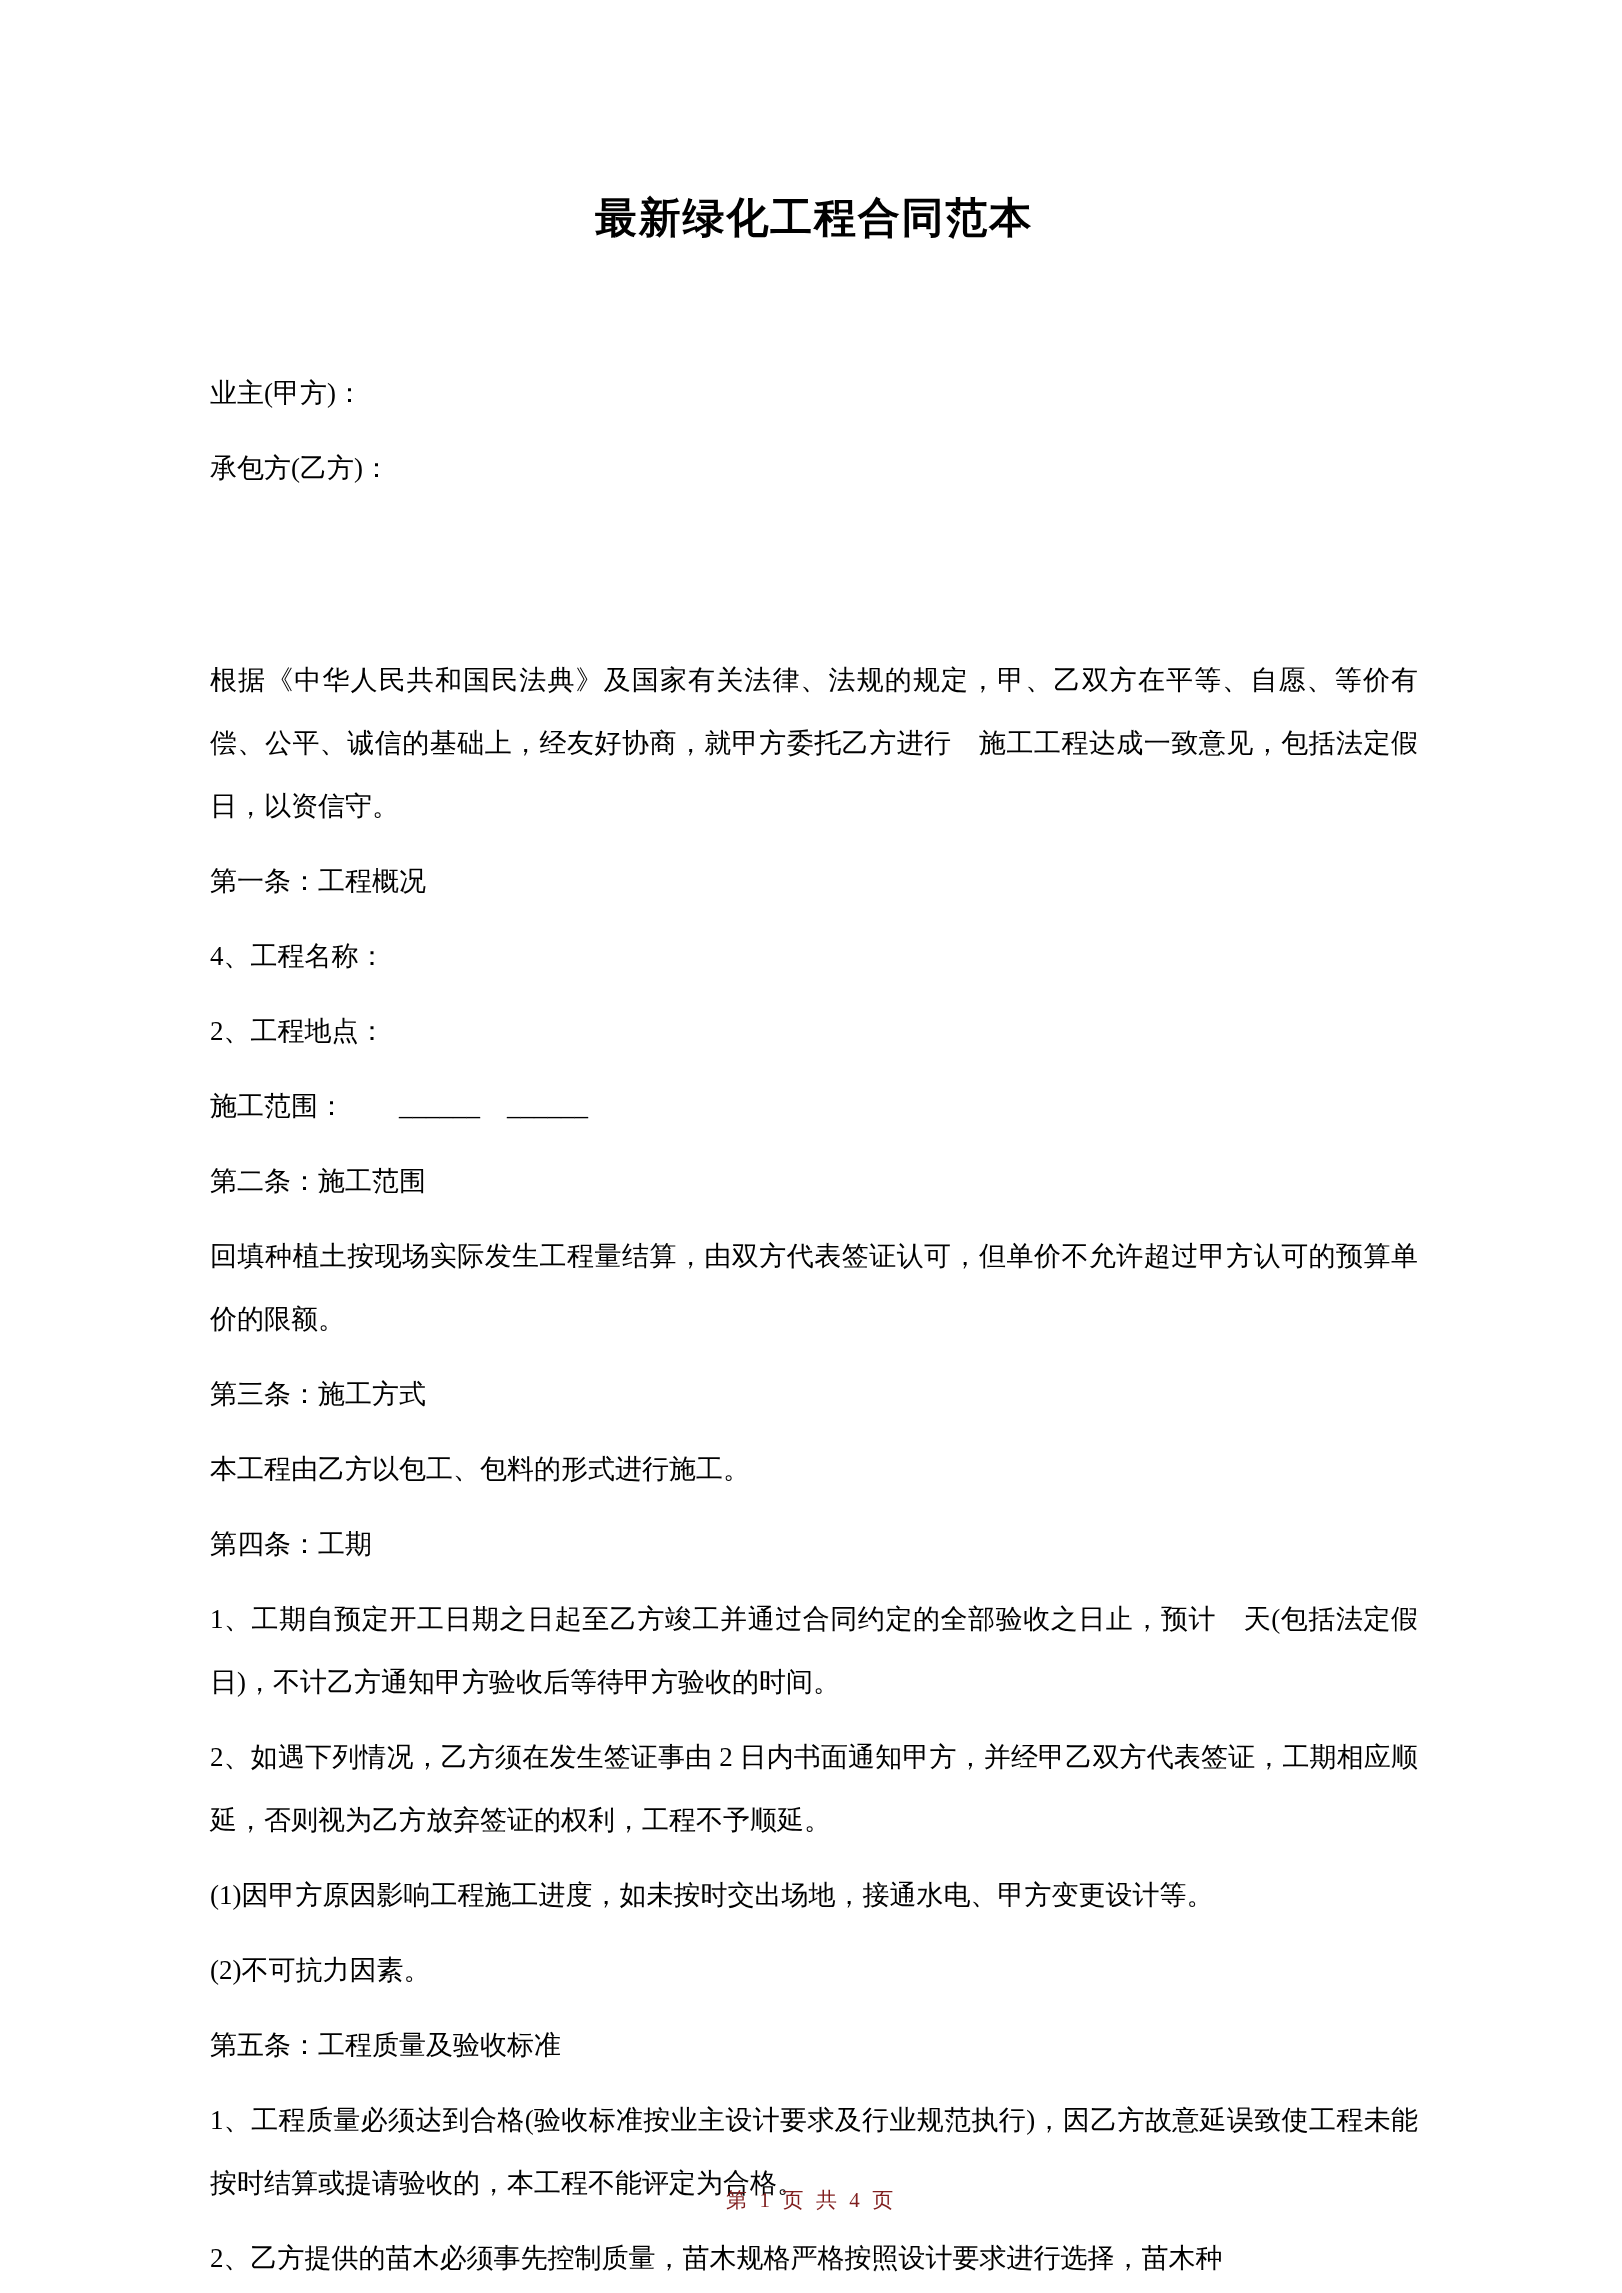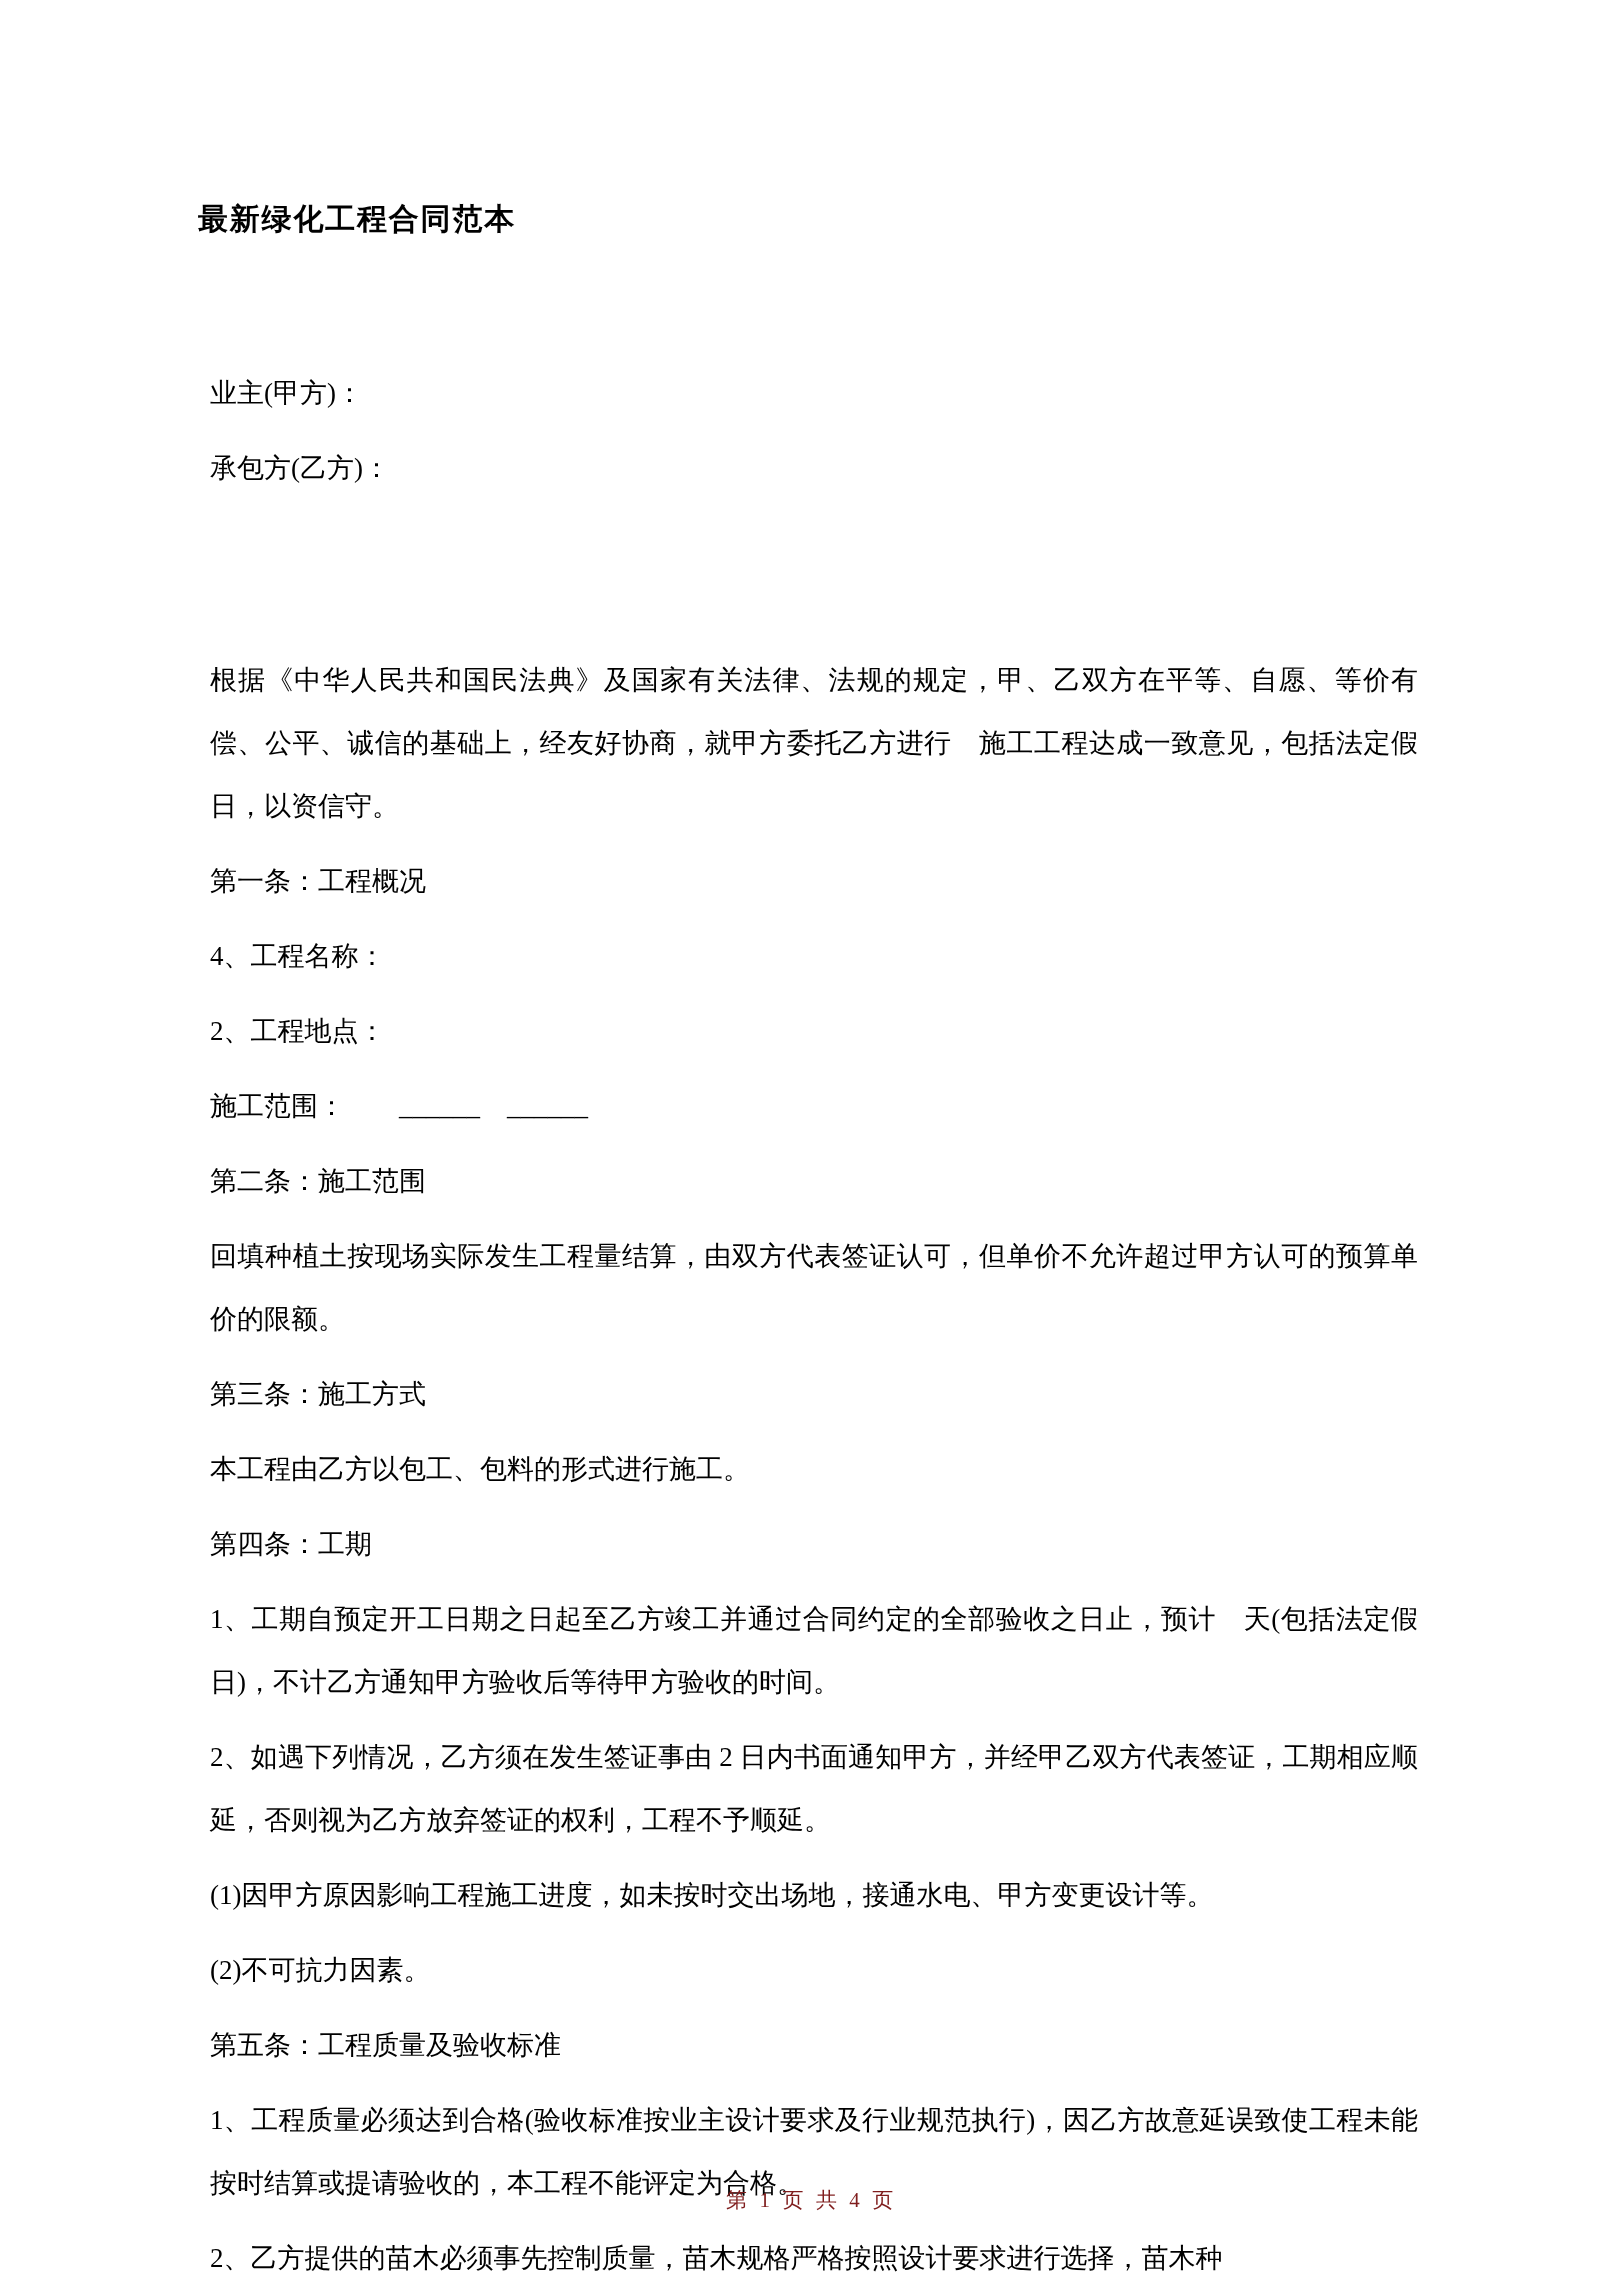--- a/index.html
+++ b/index.html
@@ -13,22 +13,22 @@
     height: 2294px;
     background: #ffffff;
     box-sizing: border-box;
     padding: 191px 193px 0 198px;
     font-family: "Liberation Serif", "DejaVu Serif", serif;
     color: #000000;
     overflow: hidden;
   }
   .doc-title {
     margin: 0 0 116px 0;
-    text-align: left;
-    font-size: 30px;
+    text-align: center;
+    font-size: 42px;
     font-weight: bold;
     line-height: 55px;
     letter-spacing: 1.8px;
   }
   .content p {
     margin: 12px;
     font-size: 27px;
     line-height: 63px;
     text-align: justify;
     white-space: pre-wrap;

